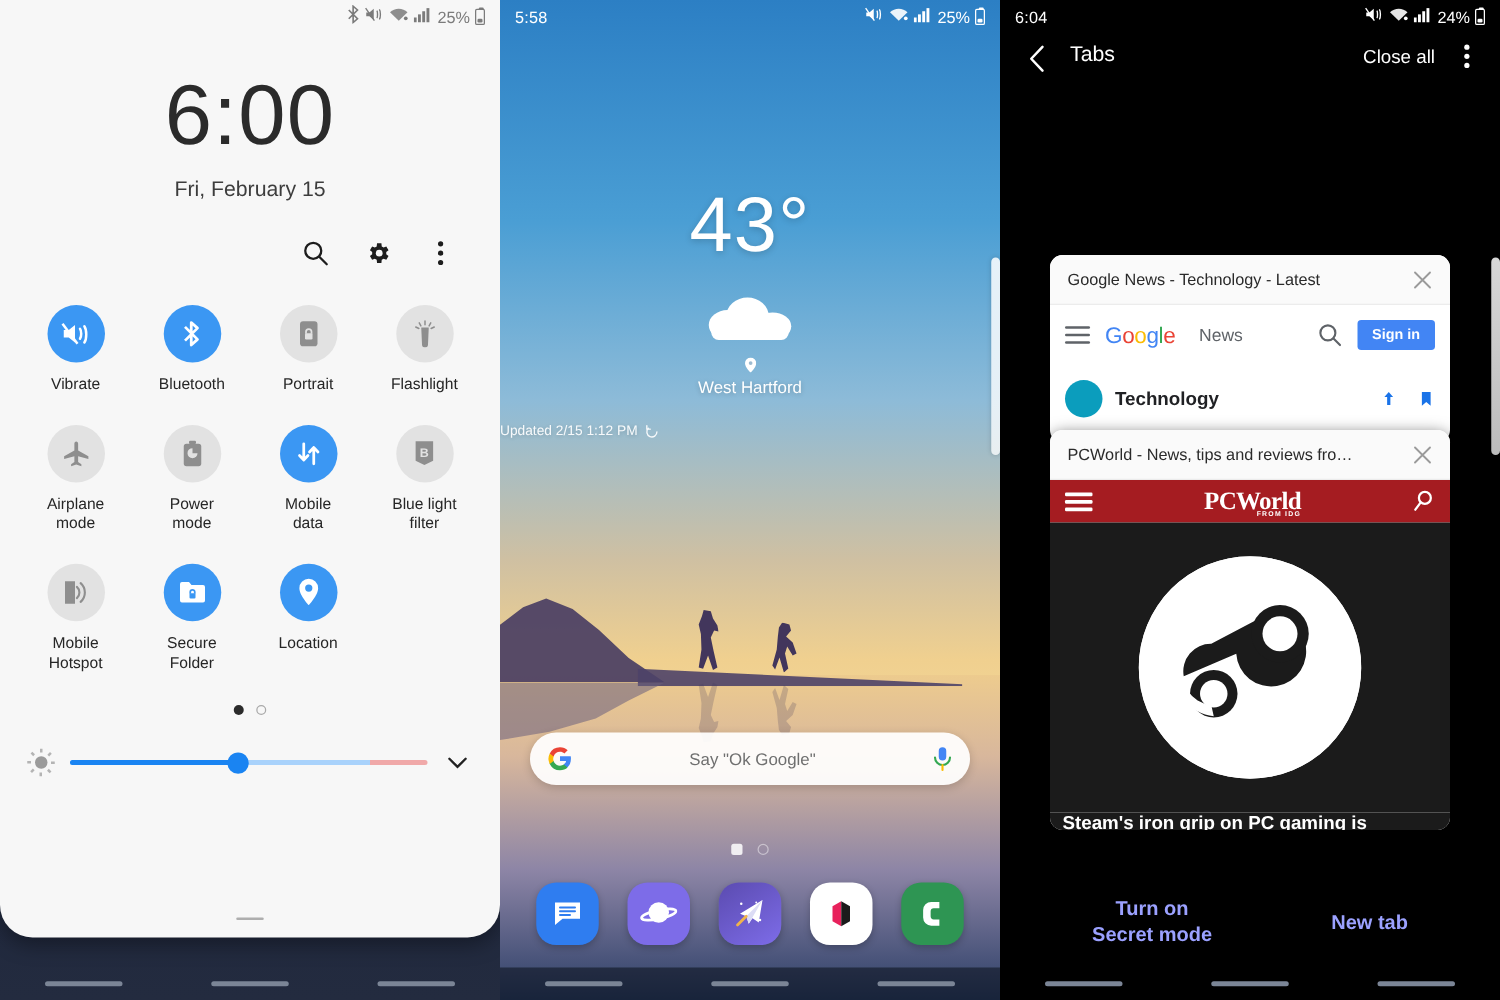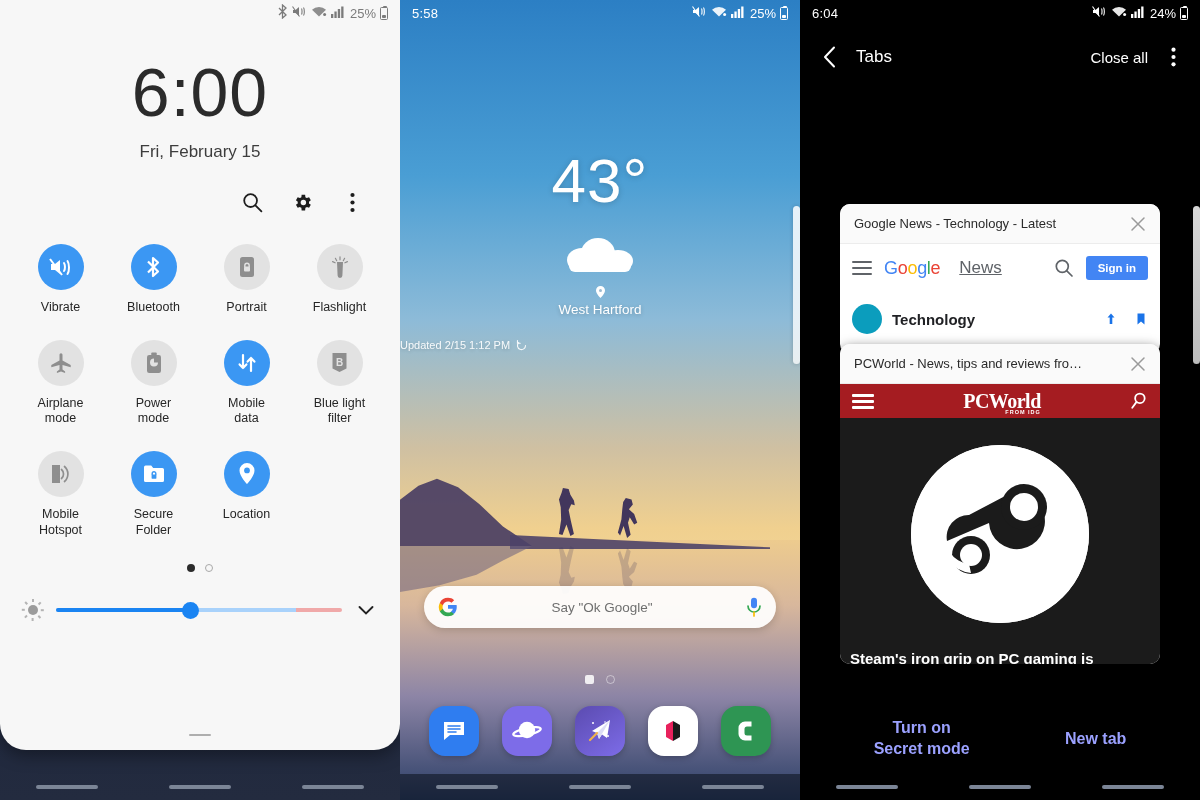--- a/index.html
+++ b/index.html
@@ -110,21 +110,21 @@
   .app { width:50px; height:50px; border-radius:16px; display:flex; align-items:center;
     justify-content:center; cursor:pointer; box-shadow:0 2px 6px rgba(0,0,0,.22); }
   .navbar { position:absolute; bottom:0; left:0; right:0; height:26px; display:flex;
     align-items:center; justify-content:space-around; }
   .navbar.dark { background:rgba(10,14,24,.55); }
   .navpill { width:62px; height:4px; border-radius:3px; background:#7b8596; }
 
   
   #screen3 { background:#000; color:#fff; }
   .tb-header { position:absolute; top:34px; left:0; right:0; height:46px; display:flex;
-    align-items:center; padding:0 16px; }
+    align-items:flex-start; padding:0 16px; }
   .tb-back { width:26px; height:26px; display:flex; align-items:center; justify-content:center;
     cursor:pointer; }
   .tb-title { font-size:17px; margin-left:14px; }
   .tb-right { margin-left:auto; display:flex; align-items:center; gap:14px; }
   .tb-closeall { font-size:15px; cursor:pointer; }
   .tb-more { width:22px; height:22px; display:flex; align-items:center; justify-content:center;
     cursor:pointer; }
   .card { position:absolute; left:40px; right:40px; border-radius:10px; overflow:hidden;
     background:#fff; color:#111; box-shadow:0 3px 12px rgba(0,0,0,.55); cursor:pointer; }
   .card-head { height:40px; display:flex; align-items:center; padding:0 12px 0 14px;
@@ -134,21 +134,21 @@
   .card-x { width:20px; height:20px; color:#9a9a9a; flex:0 0 auto; cursor:pointer; }
   #card1 { top:204px; height:150px; }
   .gn-bar { height:48px; display:flex; align-items:center; padding:0 12px; background:#fff; gap:12px; }
   .hamb { width:20px; height:14px; display:flex; flex-direction:column; justify-content:space-between;
     flex:0 0 auto; }
   .hamb i { height:2px; background:#5f6368; border-radius:1px; }
   .gn-word { font-size:18px; font-weight:400; letter-spacing:-.3px; }
   .gn-word span:nth-child(1){color:#4285F4}.gn-word span:nth-child(2){color:#EA4335}
   .gn-word span:nth-child(3){color:#FBBC05}.gn-word span:nth-child(4){color:#4285F4}
   .gn-word span:nth-child(5){color:#34A853}.gn-word span:nth-child(6){color:#EA4335}
-  .gn-news { font-size:17px; color:#5f6368; margin-left:7px; font-weight:400;text-decoration:underline; }
+  .gn-news { font-size:14px; color:#5f6368; margin-left:7px; font-weight:400; }
   .gn-sp { flex:1; }
   .gn-search { width:20px; height:20px; color:#5f6368; flex:0 0 auto; }
   .gn-signin { background:#4285F4; color:#fff; font-size:11.5px; font-weight:bold; padding:6px 12px;
     border-radius:3px; cursor:pointer; }
   .gn-body { background:#fff; padding:12px 12px 0 12px; display:flex; align-items:center; gap:10px; }
   .gn-av { width:30px; height:30px; border-radius:50%; background:#0b9dbd; flex:0 0 auto; }
   .gn-sect { font-size:15px; font-weight:bold; color:#202124; }
   .gn-icons { margin-left:auto; display:flex; gap:16px; color:#1a73e8; }
   #card2 { top:344px; height:320px; }
   .pcw-bar { height:34px; background:#a51c21; display:flex; align-items:center; padding:0 12px;

